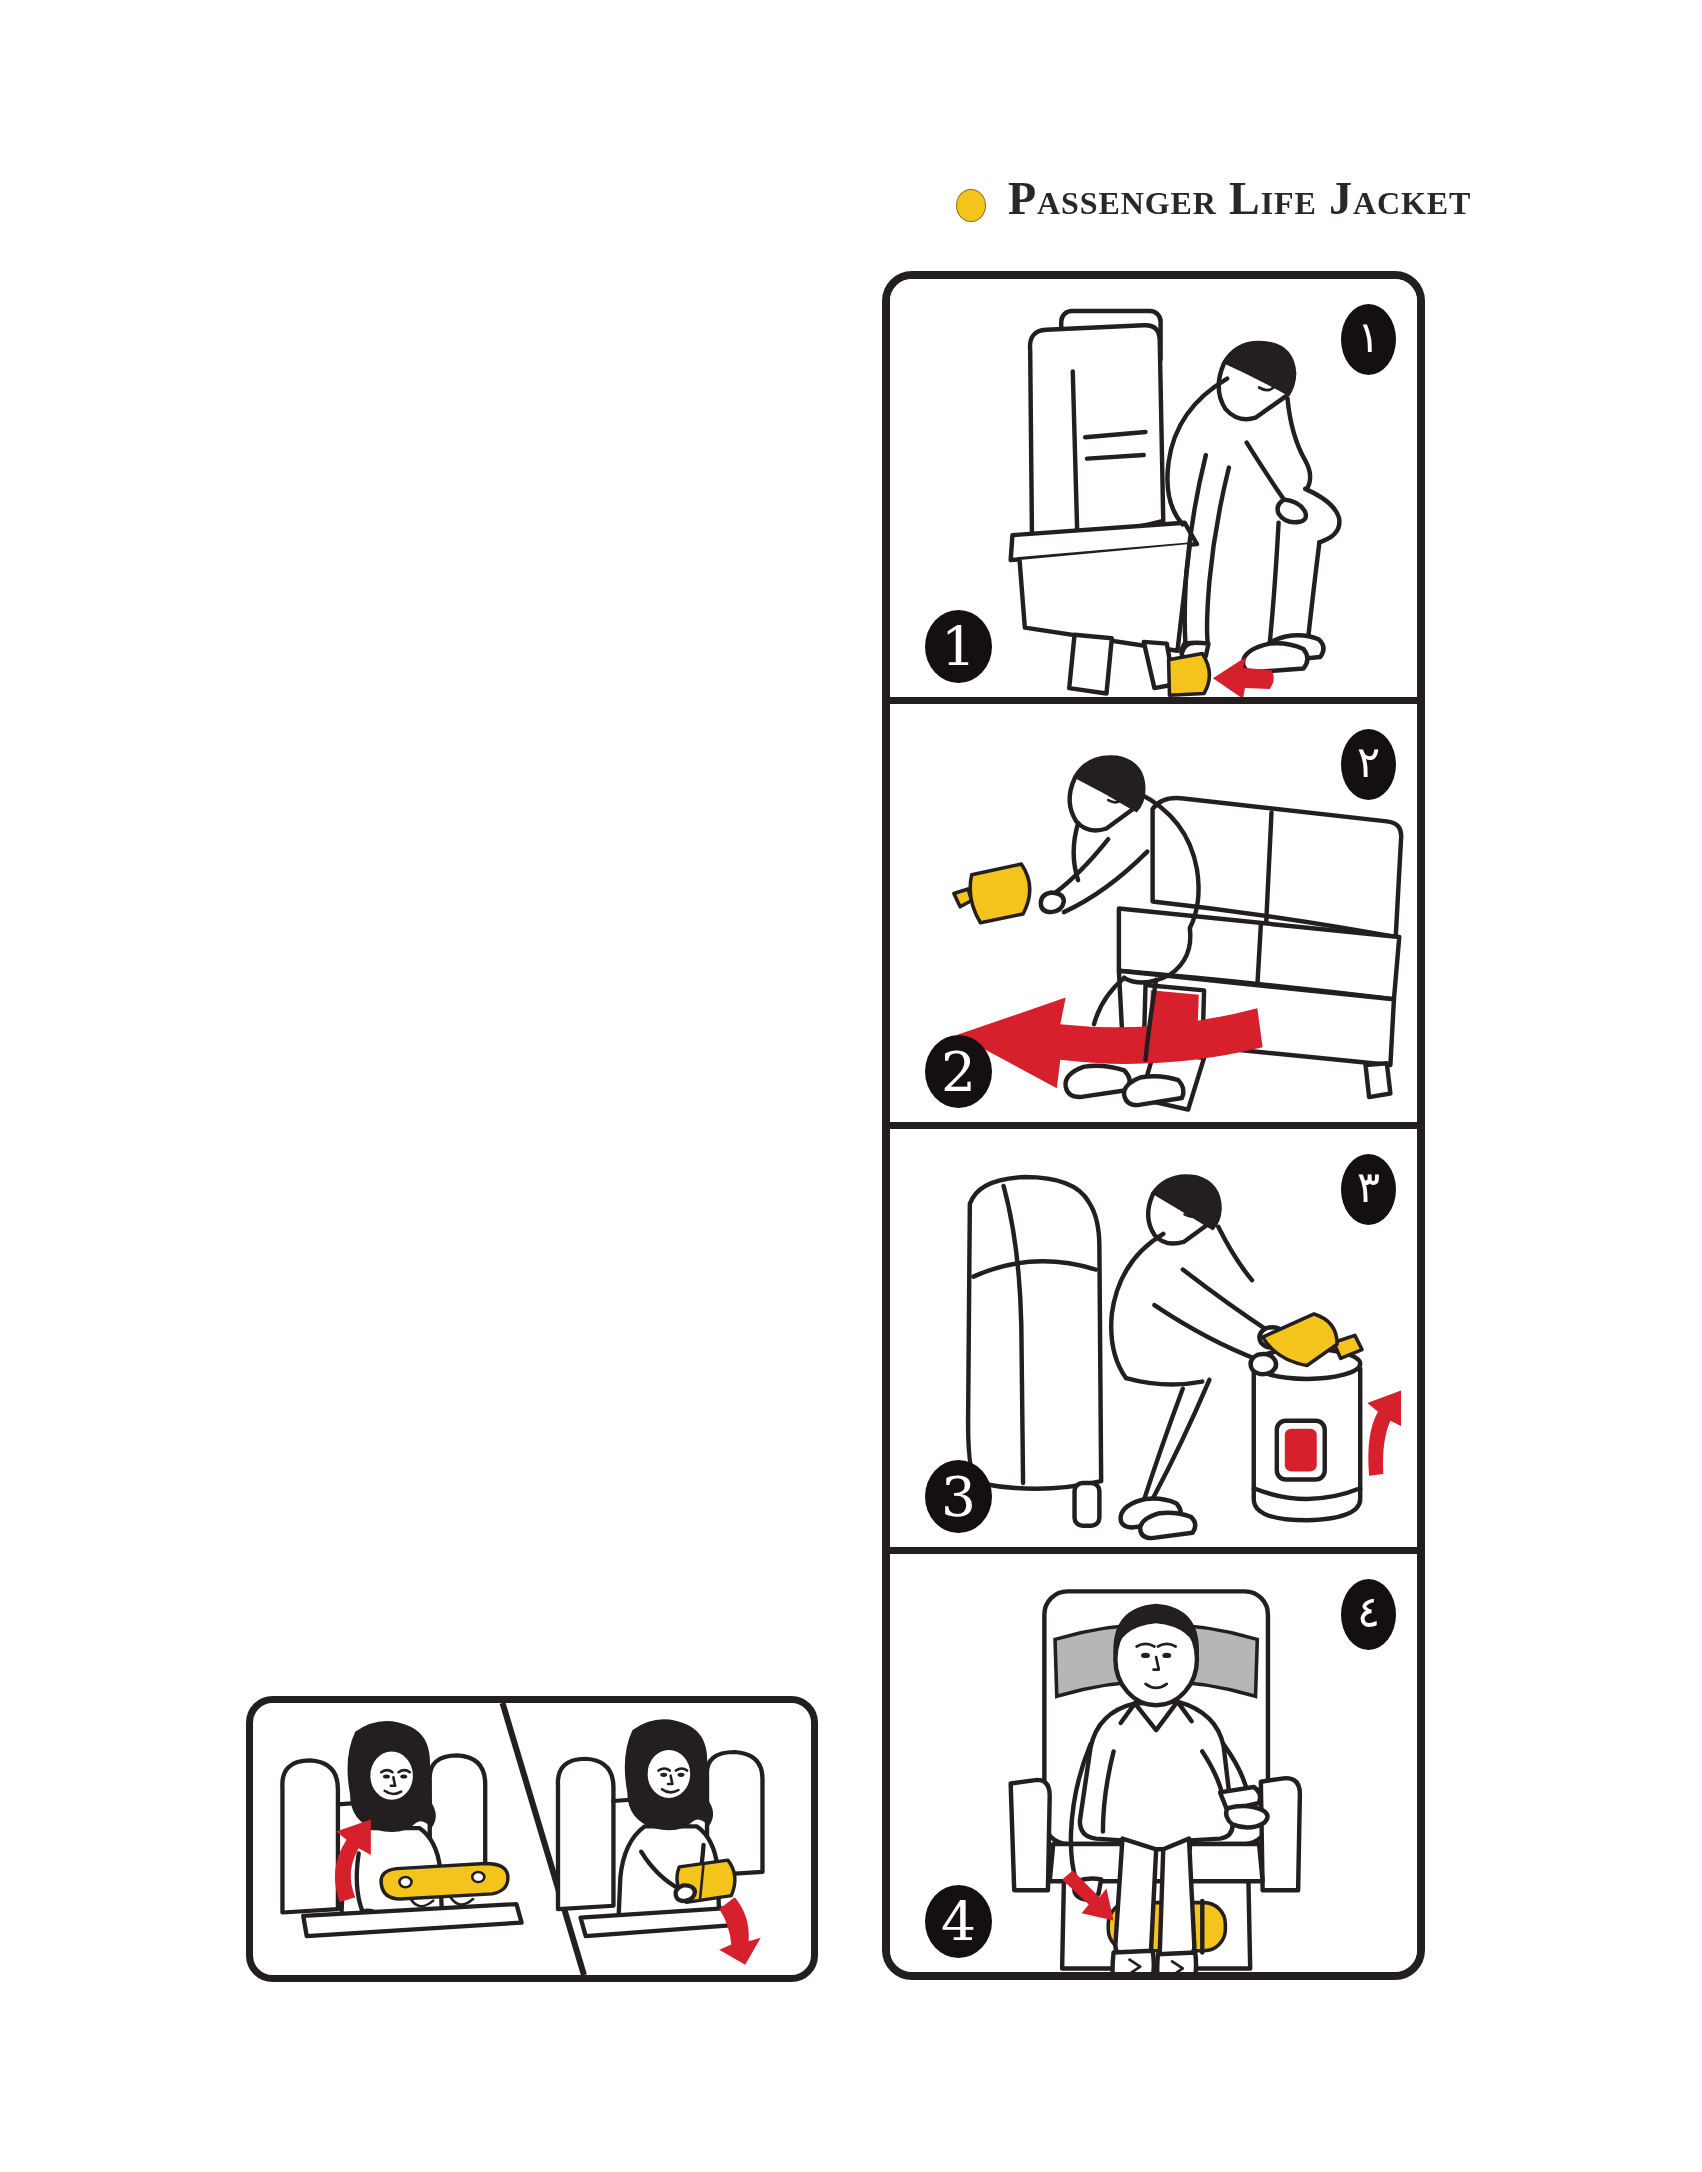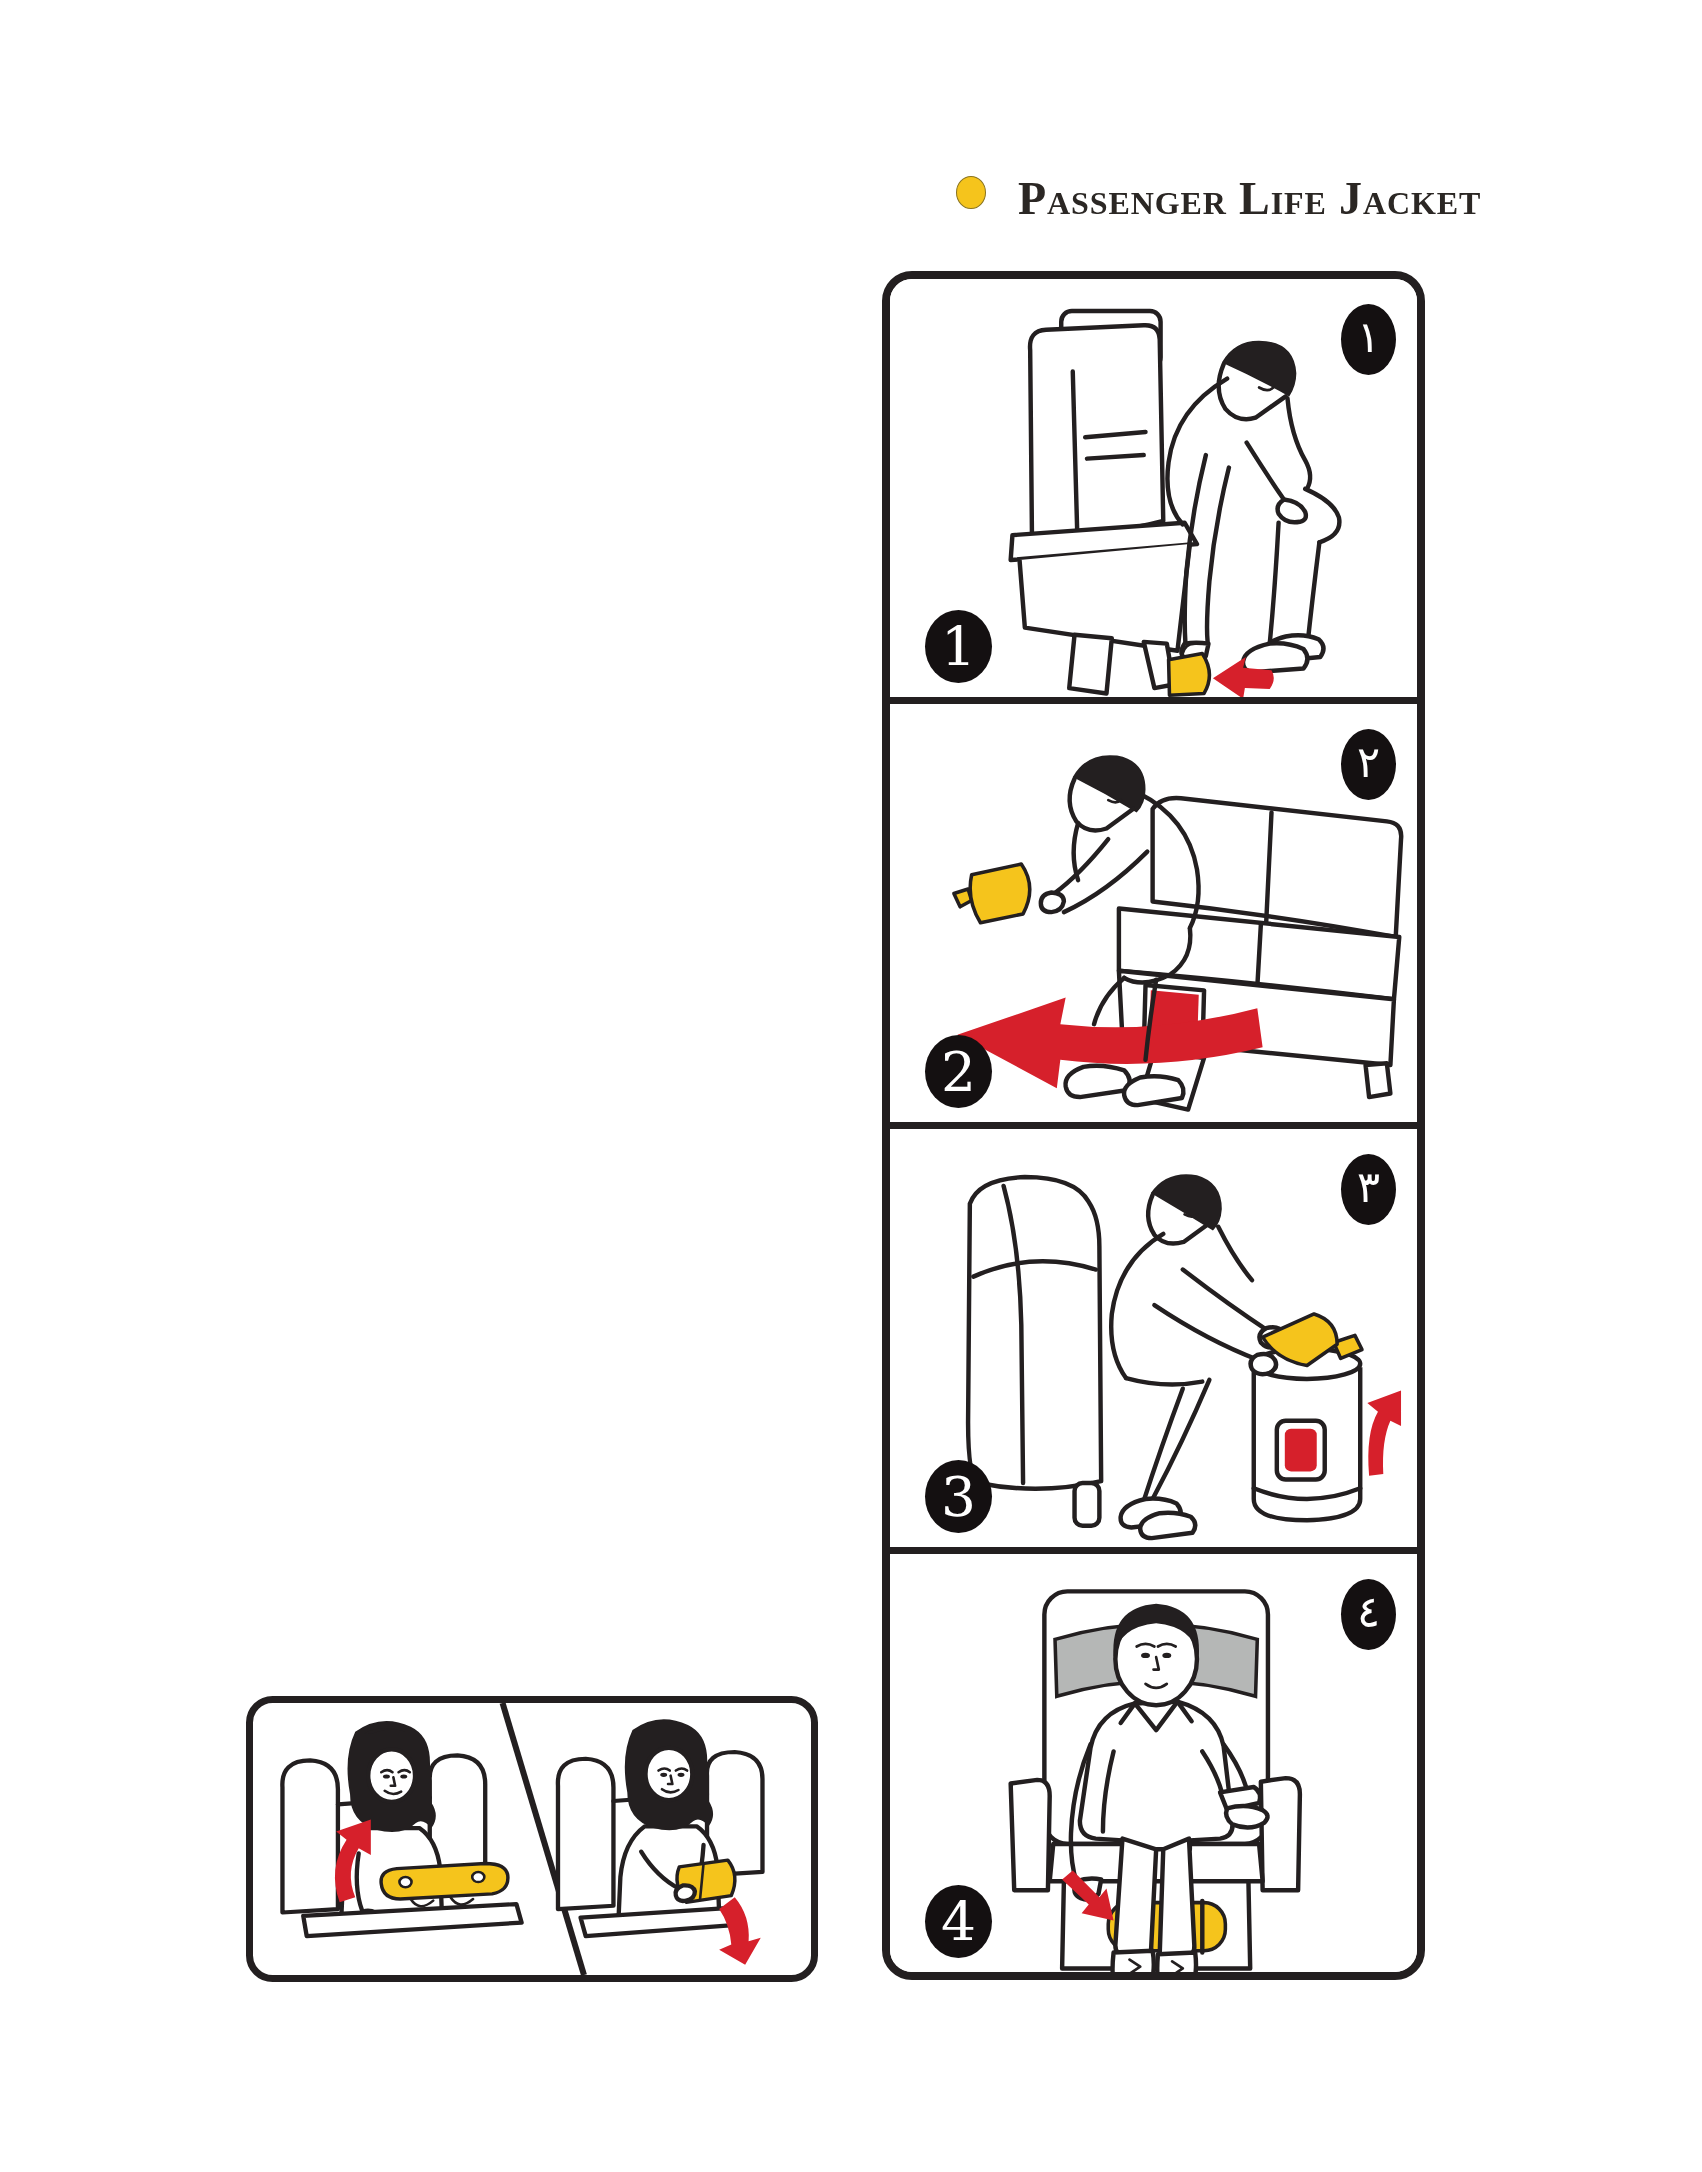--- a/index.html
+++ b/index.html
@@ -4,21 +4,21 @@
 <style>
   :root{
     --ink:#231f20; --accent-yellow:#f5c41c; --accent-red:#d6202b;
     --badge-black:#141011; --seat-gray:#b5b7b6; --page-bg:#ffffff; --title-text:#2b2724;
   }
   *{box-sizing:border-box}
   html,body{margin:0;padding:0}
   body{width:1702px;height:2172px;background:var(--page-bg);position:relative;overflow:hidden;
        font-family:"Liberation Sans",sans-serif}
 
-  .hdr{position:absolute;left:956px;top:176px;display:flex;align-items:flex-start;gap:32px}
+  .hdr{position:absolute;left:956px;top:176px;display:flex;align-items:flex-end;gap:22px}
   .dot{width:30px;height:33px;border-radius:50%;background:var(--accent-yellow);border:1.8px solid #8a7420}
   .hdr h1{margin:0;font-family:"Liberation Serif",serif;font-variant:small-caps;font-weight:600;
           font-size:46px;line-height:1;color:var(--title-text);letter-spacing:0.9px;white-space:nowrap}
 
   .steps-card{position:absolute;left:882px;top:271px;width:543px;height:1709px;background:#fff;
               border:8px solid var(--ink);border-radius:30px;display:flex;flex-direction:column;overflow:hidden}
   .cell{position:relative;flex:1;background:#fff}
   .divider{height:7px;background:var(--ink);flex:0 0 auto}
   .cell svg{position:absolute;inset:0;width:100%;height:100%}
 

